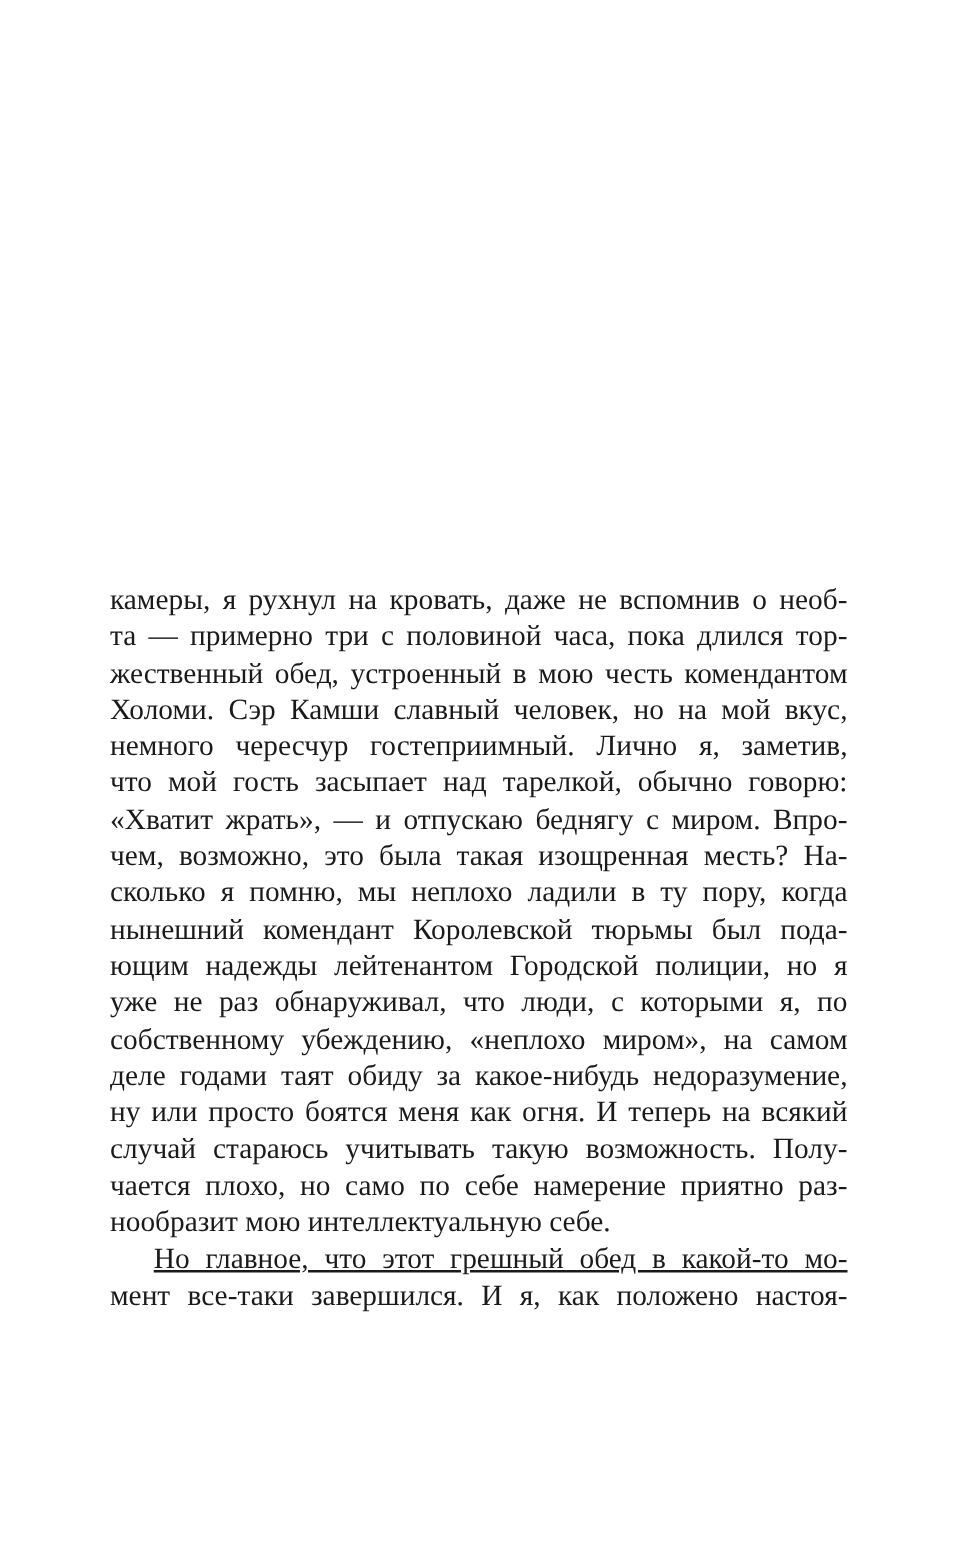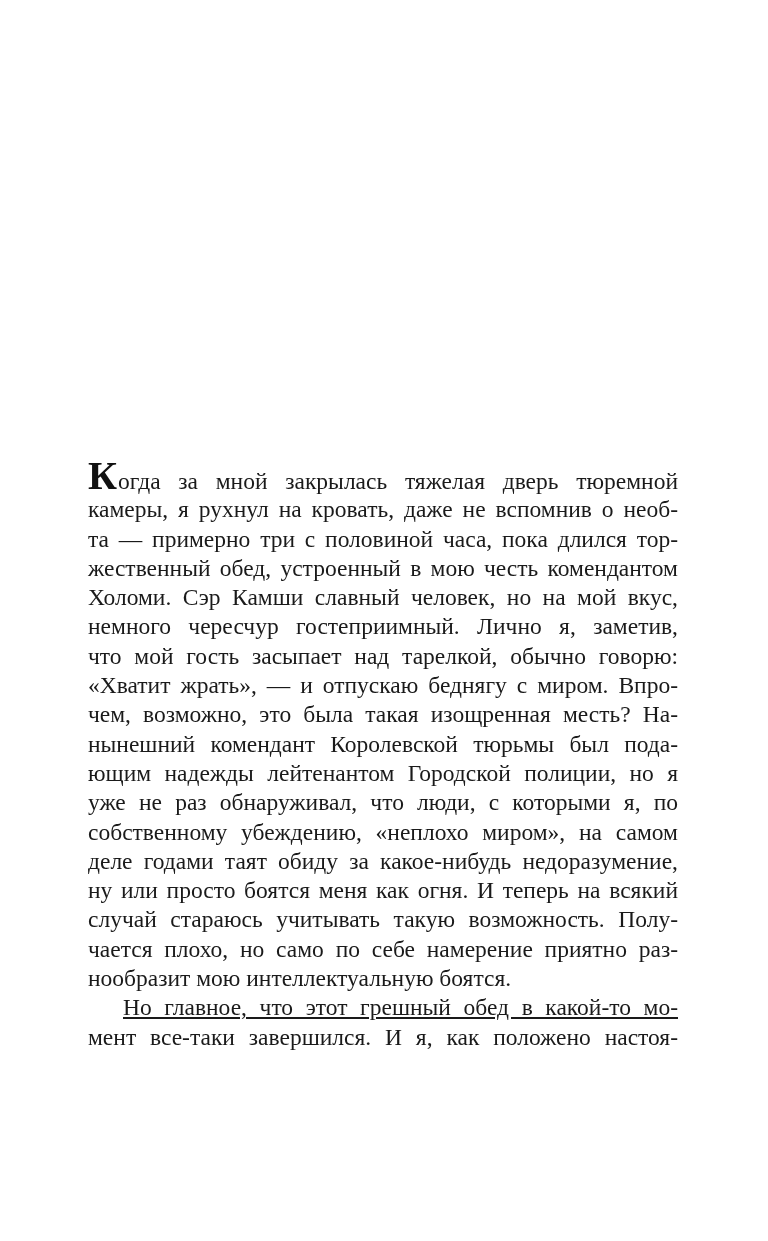--- a/index.html
+++ b/index.html
@@ -54,38 +54,38 @@
     color: #111111;
   }
 </style>
 </head>
 <body>
 
 <div class="page">
   <div class="text-block">
 
     <div class="paragraph">
-      <span class="line"><span class="drop-cap">К</span><span>огда за мной закрылась тяжелая дверь тюремной</span></span>
       <span class="line">камеры, я рухнул на кровать, даже не вспомнив о необ-</span>
       <span class="line">та — примерно три с половиной часа, пока длился тор-</span>
       <span class="line">жественный обед, устроенный в мою честь комендантом</span>
       <span class="line">Холоми. Сэр Камши славный человек, но на мой вкус,</span>
       <span class="line">немного чересчур гостеприимный. Лично я, заметив,</span>
       <span class="line">что мой гость засыпает над тарелкой, обычно говорю:</span>
       <span class="line">«Хватит жрать», — и отпускаю беднягу с миром. Впро-</span>
       <span class="line">чем, возможно, это была такая изощренная месть? На-</span>
+      <span class="line">сколько я помню, мы неплохо ладили в ту пору, когда</span>
       <span class="line">нынешний комендант Королевской тюрьмы был пода-</span>
       <span class="line">ющим надежды лейтенантом Городской полиции, но я</span>
       <span class="line">уже не раз обнаруживал, что люди, с которыми я, по</span>
       <span class="line">собственному убеждению, «неплохо миром», на самом</span>
       <span class="line">деле годами таят обиду за какое-нибудь недоразумение,</span>
       <span class="line">ну или просто боятся меня как огня. И теперь на всякий</span>
       <span class="line">случай стараюсь учитывать такую возможность. Полу-</span>
       <span class="line">чается плохо, но само по себе намерение приятно раз-</span>
-      <span class="line last">нообразит мою интеллектуальную боятся.</span>
+      <span class="line last">нообразит мою интеллектуальную себе.</span>
     </div>
 
     <div class="paragraph">
       <span class="line indent">Но главное, что этот грешный обед в какой-то мо-</span>
       <span class="line">мент все-таки завершился. И я, как положено настоя-</span>
     </div>
 
   </div>
 </div>
 

